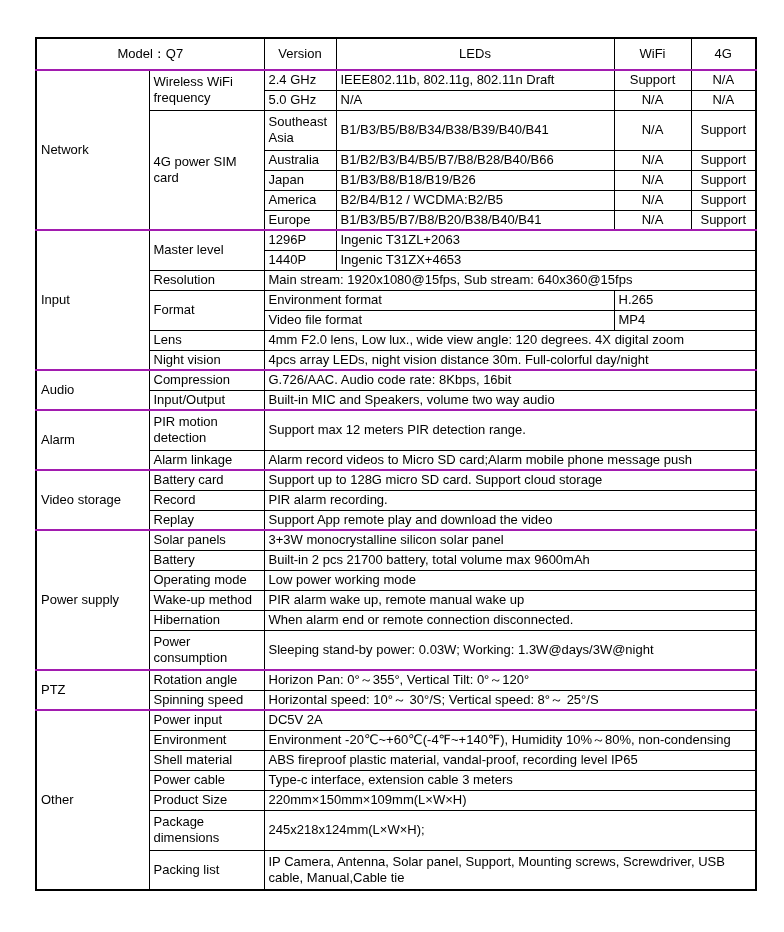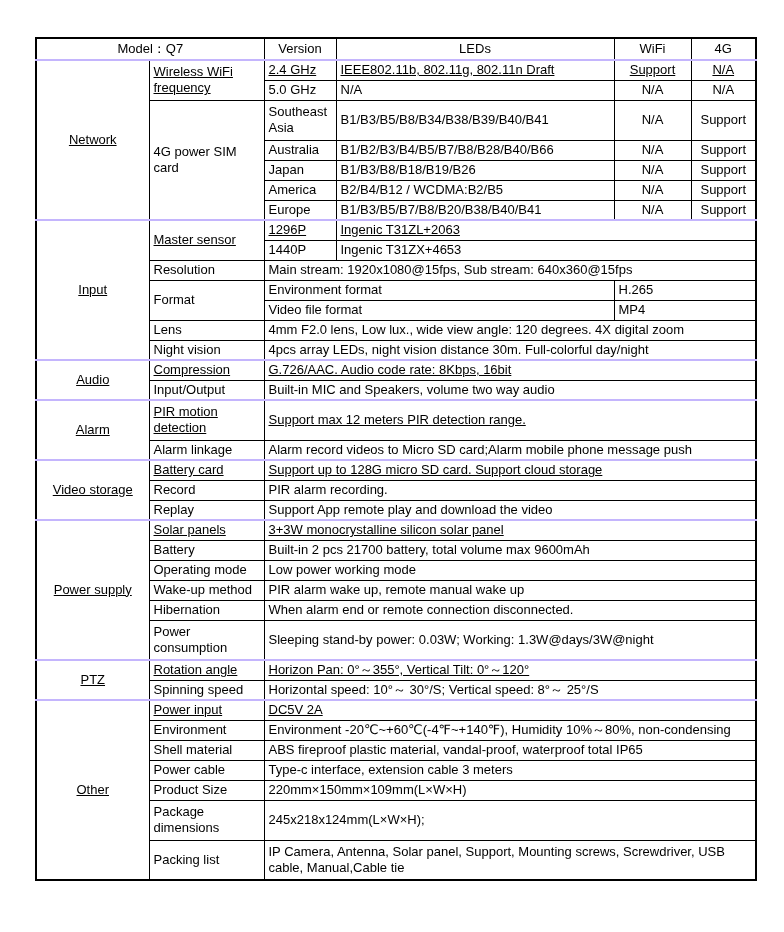--- a/index.html
+++ b/index.html
@@ -25,26 +25,26 @@
     font-size: 13px;
     line-height: 1.25;
   }
   table.spec td {
     border: 1px solid #000;
     padding: 1px 4px;
     vertical-align: middle;
     overflow: hidden;
   }
   tr { height: 20px; }
-  tr.hdr { height: 22px; }
+  tr.hdr { height: 32px; }
   tr.h2 { height: 40px; }
   tr.h2s { height: 40px; }
-  tr.sec > td { border-top: 2px solid #c4b5fd; text-decoration: underline; }
+  tr.sec > td { border-top: 2px solid #a21caf; }
   td.c { text-align: center; }
-  td.cat { text-align: center; }
+  td.cat { text-align: left; }
 </style>
 </head>
 <body>
 
 <table class="spec">
   <colgroup>
     <col style="width:113px">
       <col style="width:115px">
       <col style="width:72px">
     <col style="width:278px">
@@ -102,21 +102,21 @@
   </tr>
   <tr>
     <td>Europe</td>
     <td>B1/B3/B5/B7/B8/B20/B38/B40/B41</td>
     <td class="c">N/A</td>
     <td class="c">Support</td>
   </tr>
 
   <tr class="sec">
     <td rowspan="7" class="cat">Input</td>
-    <td rowspan="2">Master sensor</td>
+    <td rowspan="2">Master level</td>
     <td>1296P</td>
     <td colspan="3">Ingenic T31ZL+2063</td>
   </tr>
   <tr>
     <td>1440P</td>
     <td colspan="3">Ingenic T31ZX+4653</td>
   </tr>
   <tr>
     <td>Resolution</td>
     <td colspan="4">Main stream: 1920x1080@15fps, Sub stream: 640x360@15fps</td>
@@ -213,21 +213,21 @@
     <td rowspan="7" class="cat">Other</td>
     <td>Power input</td>
     <td colspan="4">DC5V 2A</td>
   </tr>
   <tr>
     <td>Environment</td>
     <td colspan="4">Environment -20℃~+60℃(-4℉~+140℉), Humidity 10%～80%, non-condensing</td>
   </tr>
   <tr>
     <td>Shell material</td>
-    <td colspan="4">ABS fireproof plastic material, vandal-proof, waterproof total IP65</td>
+    <td colspan="4">ABS fireproof plastic material, vandal-proof, recording level IP65</td>
   </tr>
   <tr>
     <td>Power cable</td>
     <td colspan="4">Type-c interface, extension cable 3 meters</td>
   </tr>
   <tr>
     <td>Product Size</td>
     <td colspan="4">220mm×150mm×109mm(L×W×H)</td>
   </tr>
   <tr class="h2">

